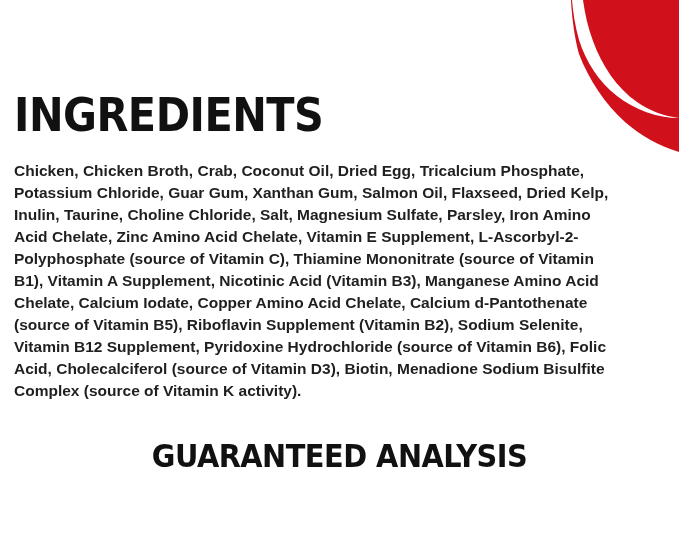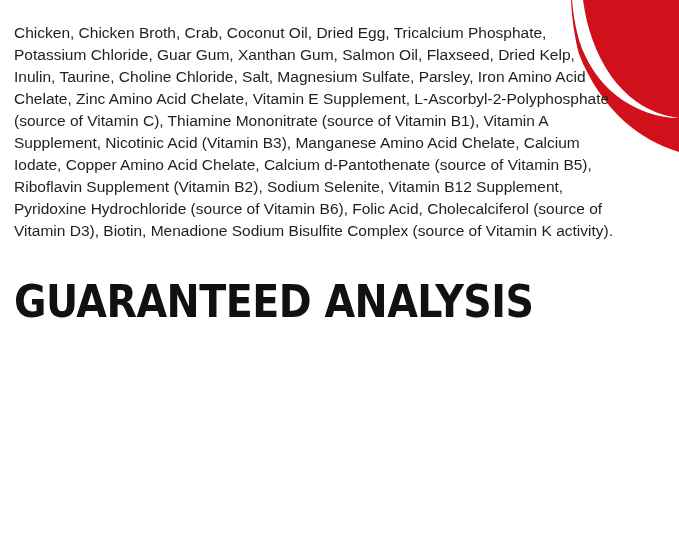--- a/index.html
+++ b/index.html
@@ -47,44 +47,47 @@
     padding-top: 92px;
   }
 
   .body-text {
     font-size: 15.5px;
     line-height: 1.42;
     color: #1f1f1f;
     margin: 0;
     padding-top: 22px;
     max-width: 600px;
+    font-weight: bold;
   }
 
   #guaranteed-heading {
-    font-size: 44px;
+    font-size: 32px;
     padding-top: 38px;
+    text-align: center;
   }
 
   #guaranteed-text {
     padding-top: 22px;
     max-width: 640px;
   }
 </style>
 </head>
 <body>
 
 <div class="corner-graphic">
   <svg width="220" height="190" viewBox="0 0 220 190" xmlns="http://www.w3.org/2000/svg" aria-hidden="true">
     <path d="M 112 0 L 220 0 L 220 152 C 200 146 182 136 166 122 C 146 104 130 80 120 54 C 116 40 113 20 112 0 Z" fill="#d0101b"></path>
     <path d="M 124 0 L 220 0 L 220 12 C 198 30 180 58 172 88 C 168 104 166 122 166 122 C 146 104 130 80 120 54 C 116 38 123 14 124 0 Z" fill="#ffffff" opacity="0"></path>
     <path d="M 220 118 C 198 118 176 110 158 96 C 140 82 127 62 120 40 C 116 26 114 12 113 0 L 124 0 C 126 14 129 28 134 41 C 143 66 158 88 178 102 C 191 111 205 116 220 118 Z" fill="#ffffff"></path>
   </svg>
 </div>
 
 <div class="content">
 
+  <h1 class="section-heading" id="ingredients-heading">INGREDIENTS</h1>
 
   <p class="body-text" id="ingredients-text">Chicken, Chicken Broth, Crab, Coconut Oil, Dried Egg, Tricalcium Phosphate, Potassium Chloride, Guar Gum, Xanthan Gum, Salmon Oil, Flaxseed, Dried Kelp, Inulin, Taurine, Choline Chloride, Salt,  Magnesium Sulfate, Parsley, Iron Amino Acid Chelate, Zinc Amino Acid Chelate, Vitamin E Supplement, L-Ascorbyl-2-Polyphosphate (source of Vitamin C), Thiamine Mononitrate (source of Vitamin B1),  Vitamin A Supplement, Nicotinic Acid (Vitamin B3), Manganese Amino Acid Chelate, Calcium Iodate,  Copper Amino Acid  Chelate,  Calcium d-Pantothenate (source of Vitamin B5),  Riboflavin Supplement (Vitamin B2), Sodium Selenite, Vitamin B12 Supplement, Pyridoxine Hydrochloride (source of Vitamin B6), Folic Acid, Cholecalciferol (source of Vitamin D3), Biotin, Menadione Sodium Bisulfite Complex (source of Vitamin K activity).</p>
 
   <h1 class="section-heading" id="guaranteed-heading">GUARANTEED ANALYSIS</h1>
 
 
 </div>
 
 </body></html>

